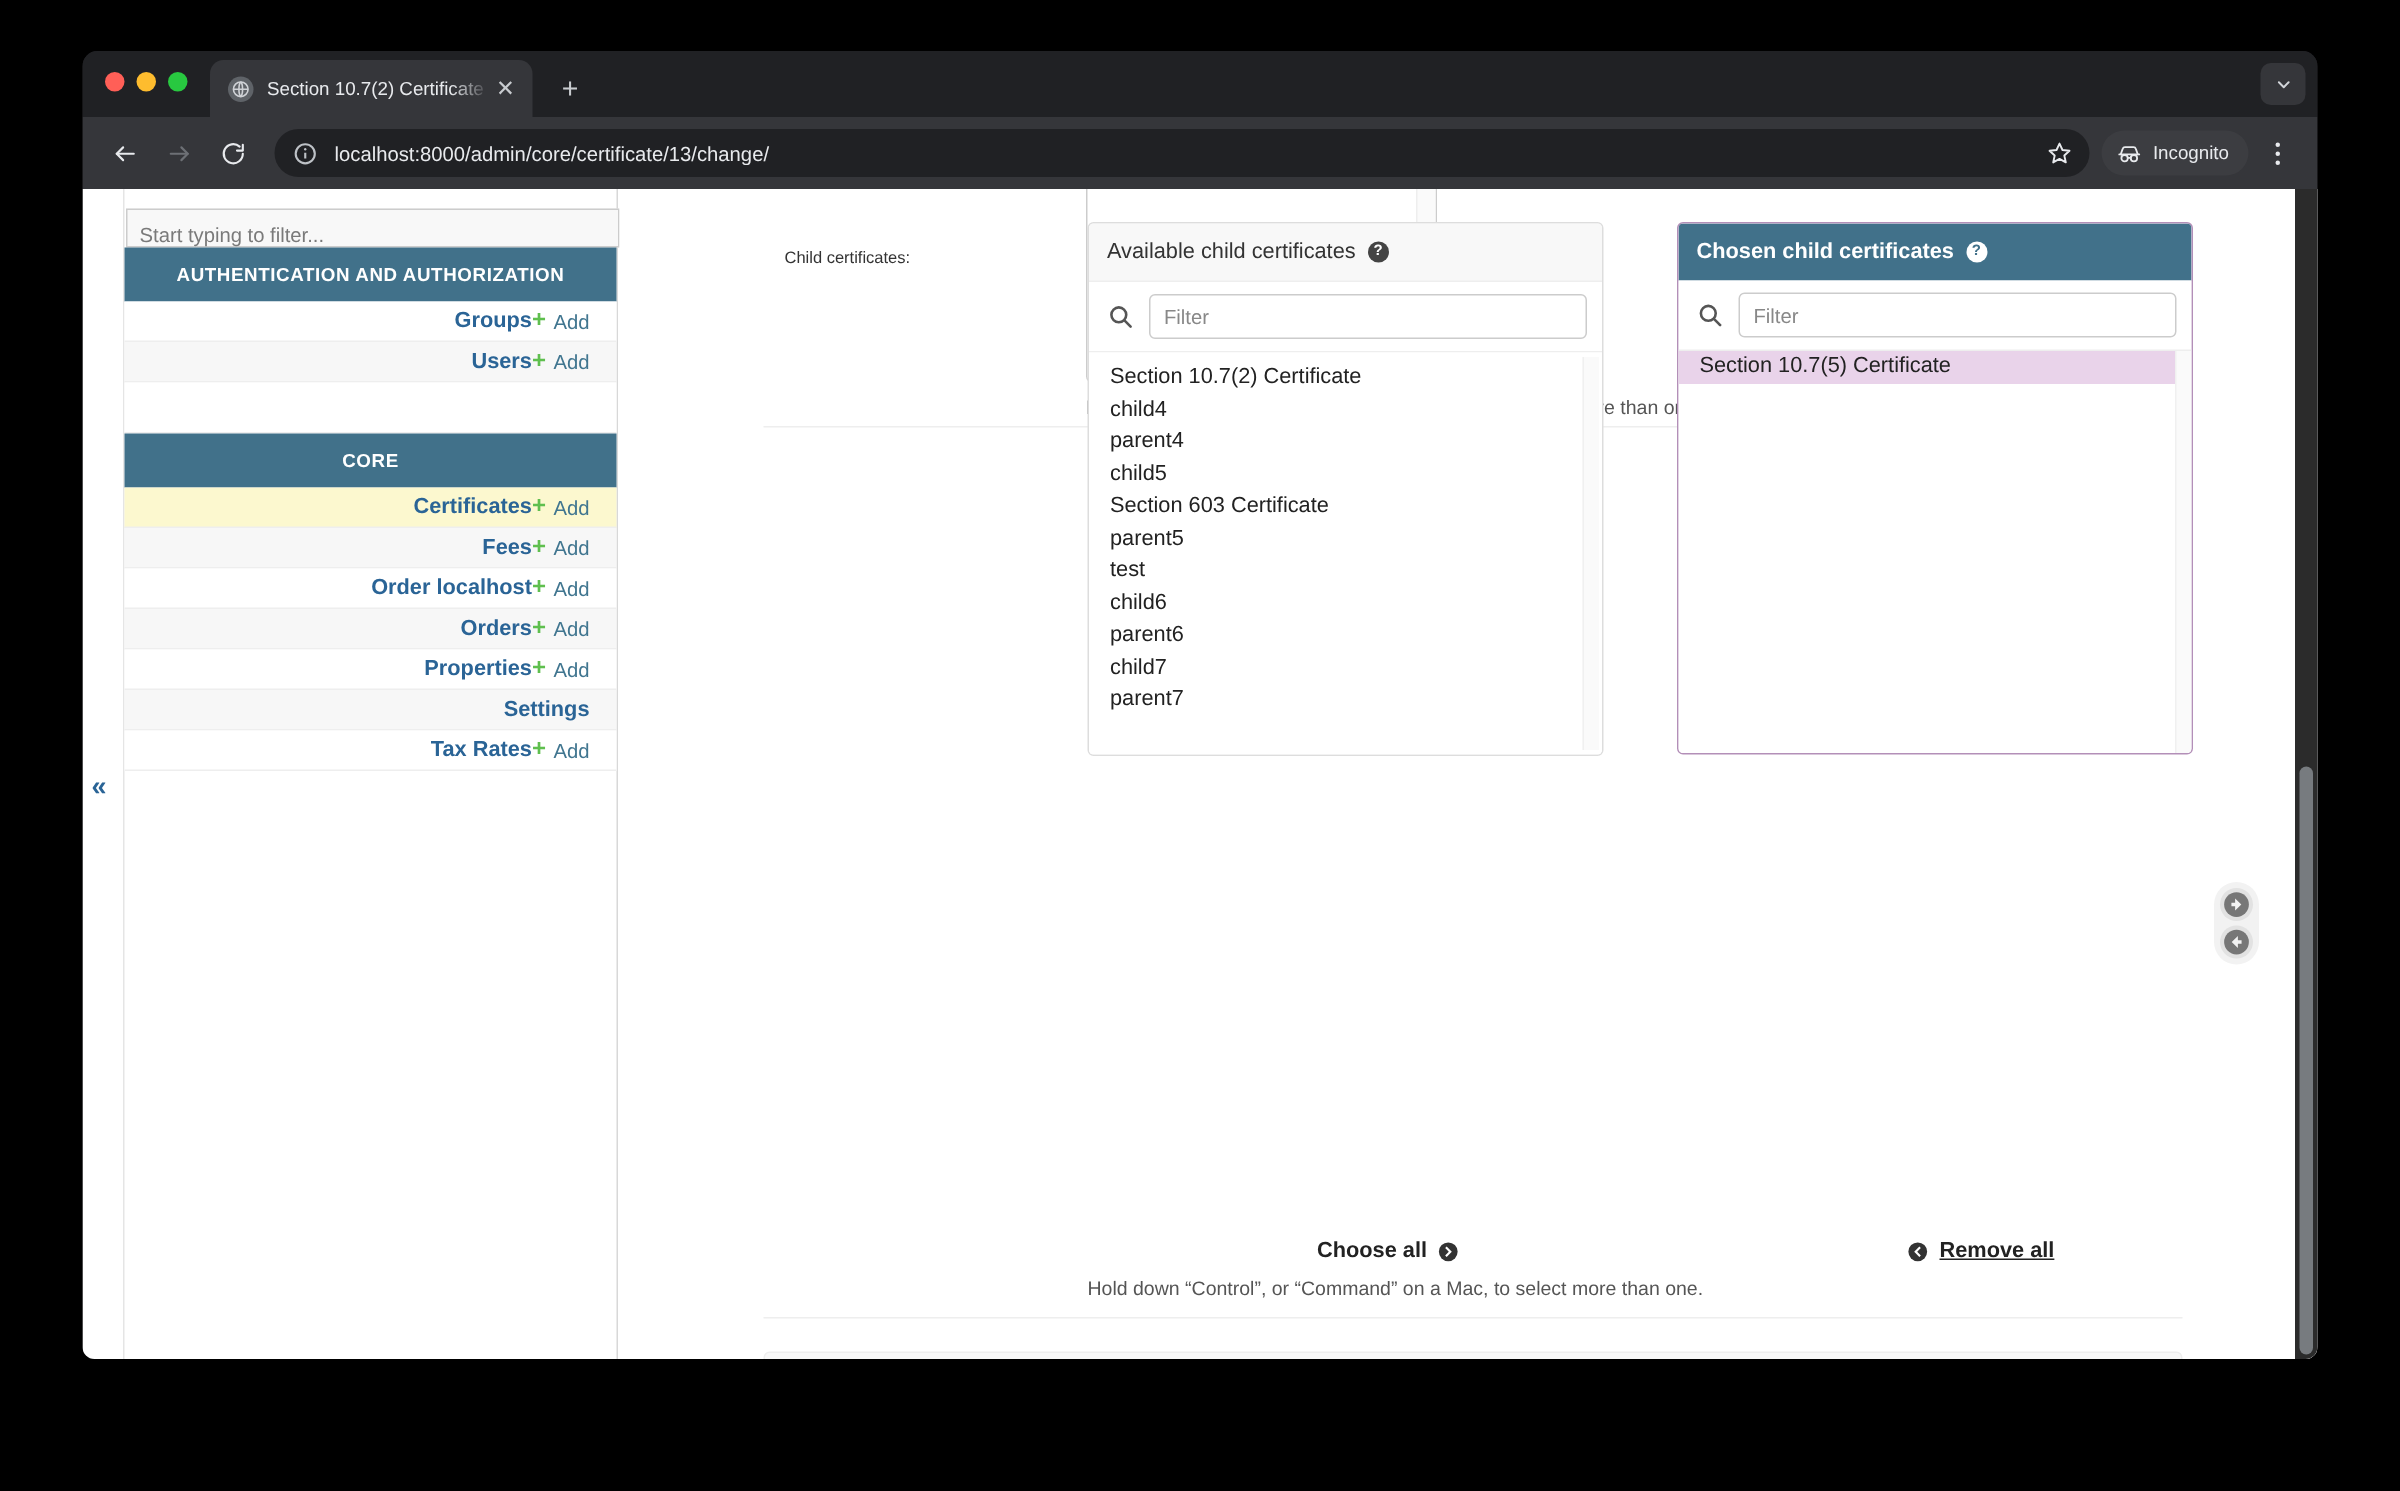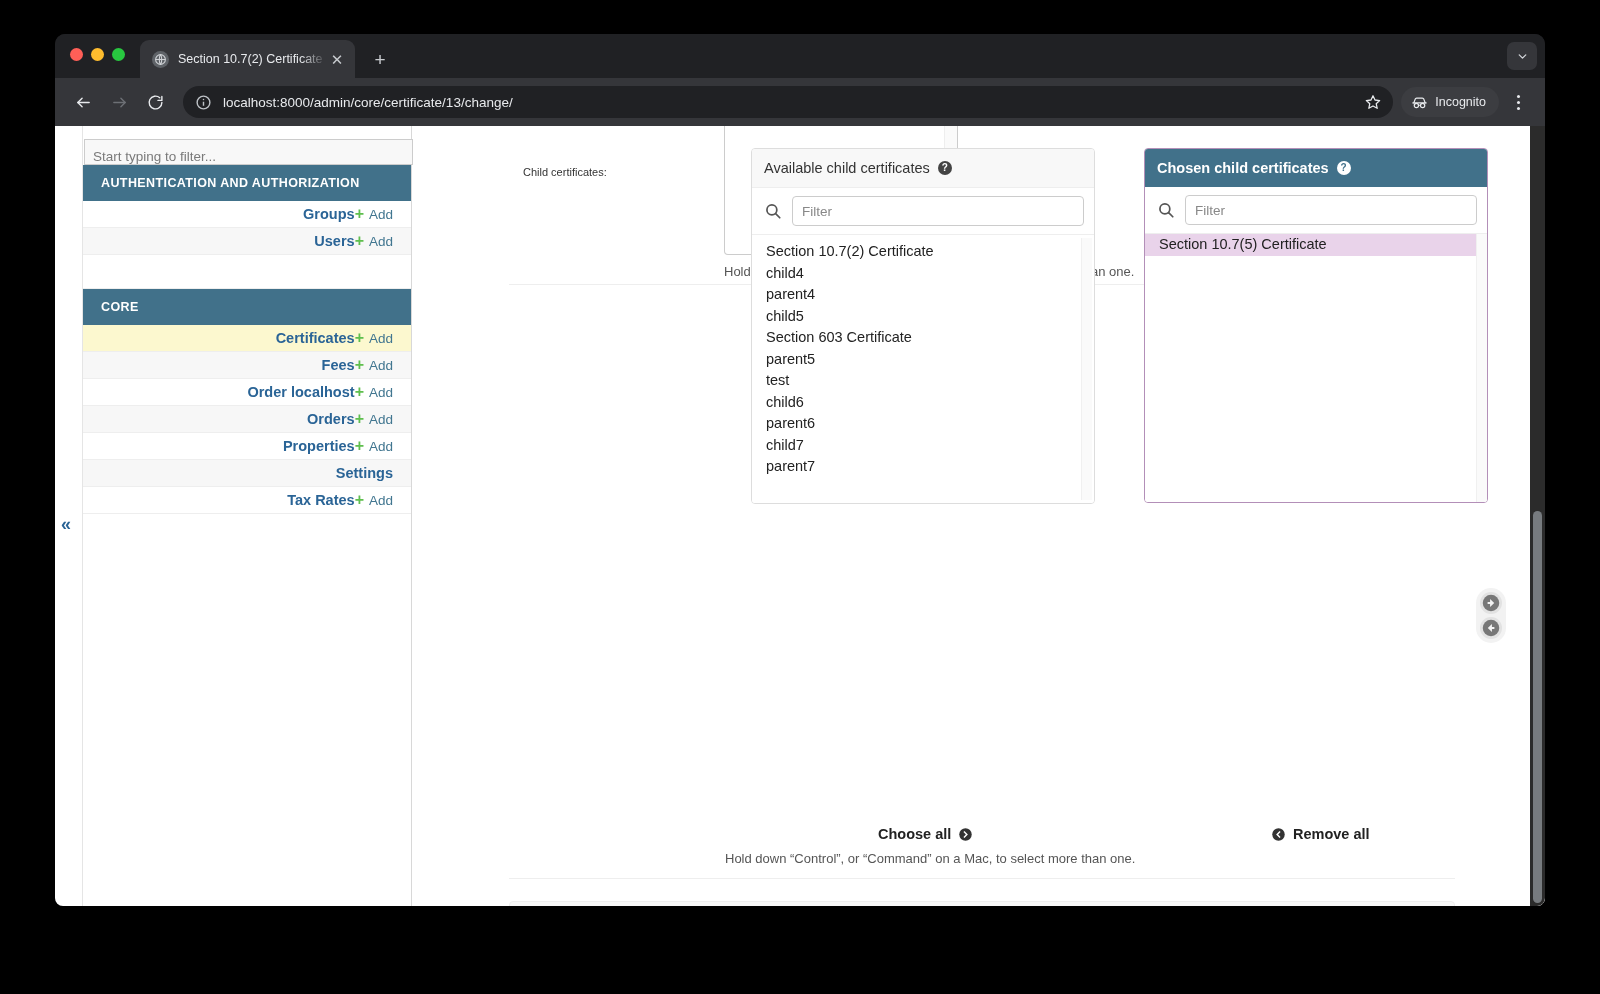--- a/index.html
+++ b/index.html
@@ -185,20 +185,21 @@
 
   .app-group { margin-top: 0; }
   .app-caption {
     background: #41718a;
     color: #fff;
     font-size: 12.5px;
     font-weight: bold;
     letter-spacing: 0.4px;
     padding: 11px 18px;
     text-transform: uppercase;
+    text-align: center;
   }
   .model-row {
     display: flex; align-items: center; justify-content: flex-end;
     padding: 5px 18px;
     border-bottom: 1px solid #eee;
     background: #fff;
     font-size: 14.5px;
   }
   .model-row.alt { background: #f7f7f7; }
   .model-row.current { background: #fcf8cf; }
@@ -263,21 +264,20 @@
 
   
   .selector-box {
     position: absolute;
     top: 22px;
     width: 344px;
     border: 1px solid #ddd;
     border-radius: 4px;
     background: #fff;
     overflow: hidden;
-    margin-left: 26px;
   }
   #selector-available { left: 312px; }
   #selector-chosen {
     left: 705px;
     border: 1px solid #b38fb8;
     border-radius: 4px;
   }
   .selector-head {
     font-size: 14.5px;
     padding: 11px 12px;
@@ -366,21 +366,21 @@
 
   .selector-action {
     position: absolute;
     top: 700px;
     font-size: 14.5px;
     font-weight: bold;
     color: #222;
     display: flex; align-items: center; gap: 7px;
   }
   #action-choose-all { left: 465px; }
-  #action-remove-all { left: 858px; }
+  #action-remove-all { left: 858px; text-decoration: underline; }
   .selector-action .circ {
     width: 15px; height: 15px;
     display: inline-flex; align-items: center; justify-content: center;
     color: #333;
   }
   .selector-action .circ svg { width: 15px; height: 15px; }
 
   #child-help {
     position: absolute;
     left: 312px; top: 725px;

